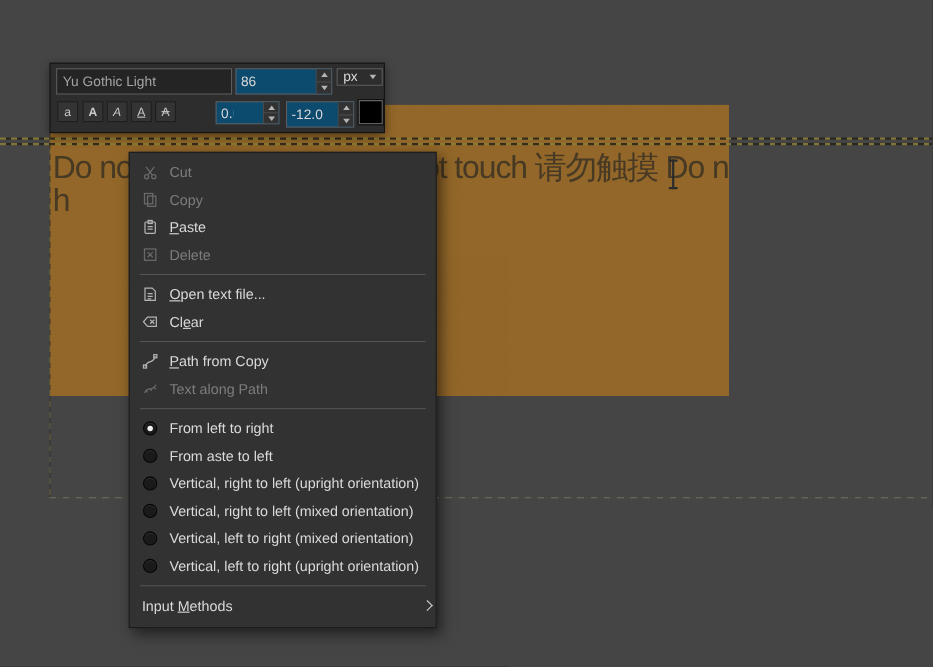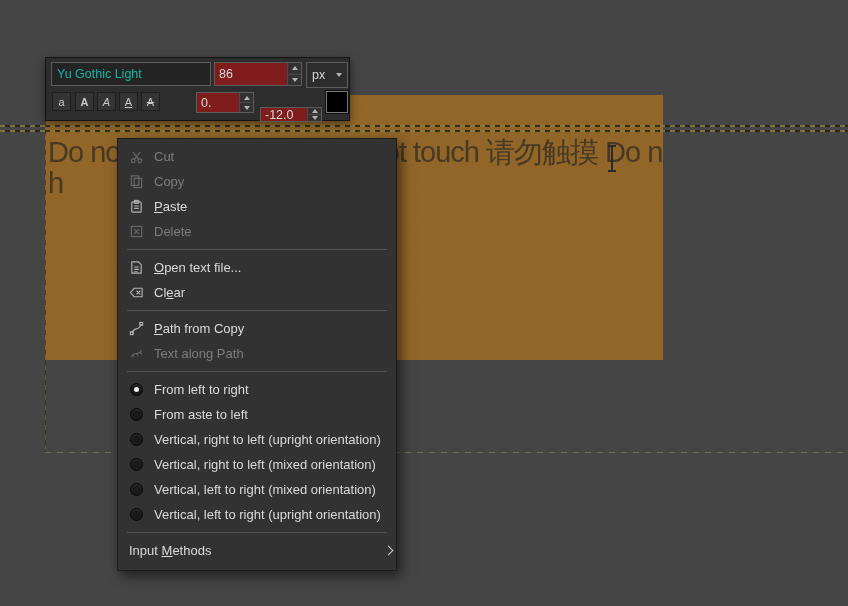--- a/index.html
+++ b/index.html
@@ -23,40 +23,40 @@
                  color:rgba(55,47,34,0.82); z-index:2; }
   .canvas-text.cjk-line1 { left:3px; top:38px; }
   .canvas-text.line2 { left:3px; top:72px; }
   .caret { position:absolute; left:566px; top:50px; width:2px; height:27px; background:#2b2b2b; z-index:2; }
   .caret::before, .caret::after { content:""; position:absolute; left:-3px; width:8px; height:2px; background:#2b2b2b; }
   .caret::before { top:0; } .caret::after { bottom:0; }
 
   
   .tool-editor { position:absolute; left:45px; top:57px; width:305px; height:64px; z-index:6;
                  background:#2d2d2d; border:1px solid #141414; box-shadow:0 3px 9px rgba(0,0,0,.45); }
-  .field { position:absolute; background:#242424; border:1px solid #5c5c5c; color:#14b8a6;
+  .field { position:absolute; background:#242424; border:1px solid #5c5c5c; color:#a3a3a3;
            font:12.5px "Liberation Sans", sans-serif; padding:4px 5px; outline:none; }
   .font-field { left:5px; top:4px; width:160px; height:24px; }
-  .spin-wrap { position:absolute; height:24px; background:#7f1d1d; border:1px solid #5c5c5c; display:flex; }
+  .spin-wrap { position:absolute; height:24px; background:#0c4a6e; border:1px solid #5c5c5c; display:flex; }
   .spin-wrap input { flex:1; min-width:0; background:transparent; border:none; color:#d8d8d8;
            font:12.5px "Liberation Sans", sans-serif; padding:0 4px; outline:none; }
   .size-wrap { left:168px; top:4px; width:88px; }
   .spin-col { width:14px; display:flex; flex-direction:column; border-left:1px solid #4a4a4a; }
   .spin-btn { flex:1; display:flex; align-items:center; justify-content:center; background:#323232; }
   .spin-btn + .spin-btn { border-top:1px solid #4a4a4a; }
   .tri-up { width:0; height:0; border-left:3px solid transparent; border-right:3px solid transparent; border-bottom:4px solid #b5b5b5; }
   .tri-down { width:0; height:0; border-left:3px solid transparent; border-right:3px solid transparent; border-top:4px solid #b5b5b5; }
-  .unit-dd { position:absolute; left:260px; top:4px; width:42px; height:26px; background:#2d2d2d;
+  .unit-dd { position:absolute; left:260px; top:4px; width:42px; height:16px; background:#2d2d2d;
              border:1px solid #5c5c5c; color:#d8d8d8; font-size:12.5px; display:flex; align-items:center;
              justify-content:space-between; padding:0 5px; }
   .row2 { position:absolute; left:0; top:32px; width:305px; height:28px; }
   .style-btn { position:absolute; top:2px; width:19px; height:19px; background:#343434; border:1px solid #1e1e1e;
                color:#c9c9c9; font-size:11px; display:flex; align-items:center; justify-content:center; }
   .baseline-wrap { left:150px; top:2px; width:58px; height:21px;gap:23px; }
-  .kerning-wrap { left:214px; top:17px; width:62px; height:15px; }
+  .kerning-wrap { left:214px; top:2px; width:62px; height:24px; }
   .color-swatch { position:absolute; left:280px; top:1px; width:22px; height:22px; border:1px solid #777;
                   outline:1px solid #111; }
 
   
   .menu { position:absolute; left:117px; top:138px; width:280px; z-index:10; background:#323232;
           border:1px solid #1c1c1c; box-shadow:4px 5px 12px rgba(0,0,0,.55); padding:5px 0 7px 0;
           font-size:13px; color:#dadada; }
   .menu-item { height:25px; display:flex; align-items:center; gap:9px; padding:0 4px 0 10px; cursor:default; }
   .menu-item.disabled { color:#7d7d7d; }
   .mi-icon { width:17px; height:17px; display:flex; align-items:center; justify-content:center; color:#b4b4b4; flex:0 0 17px; }

